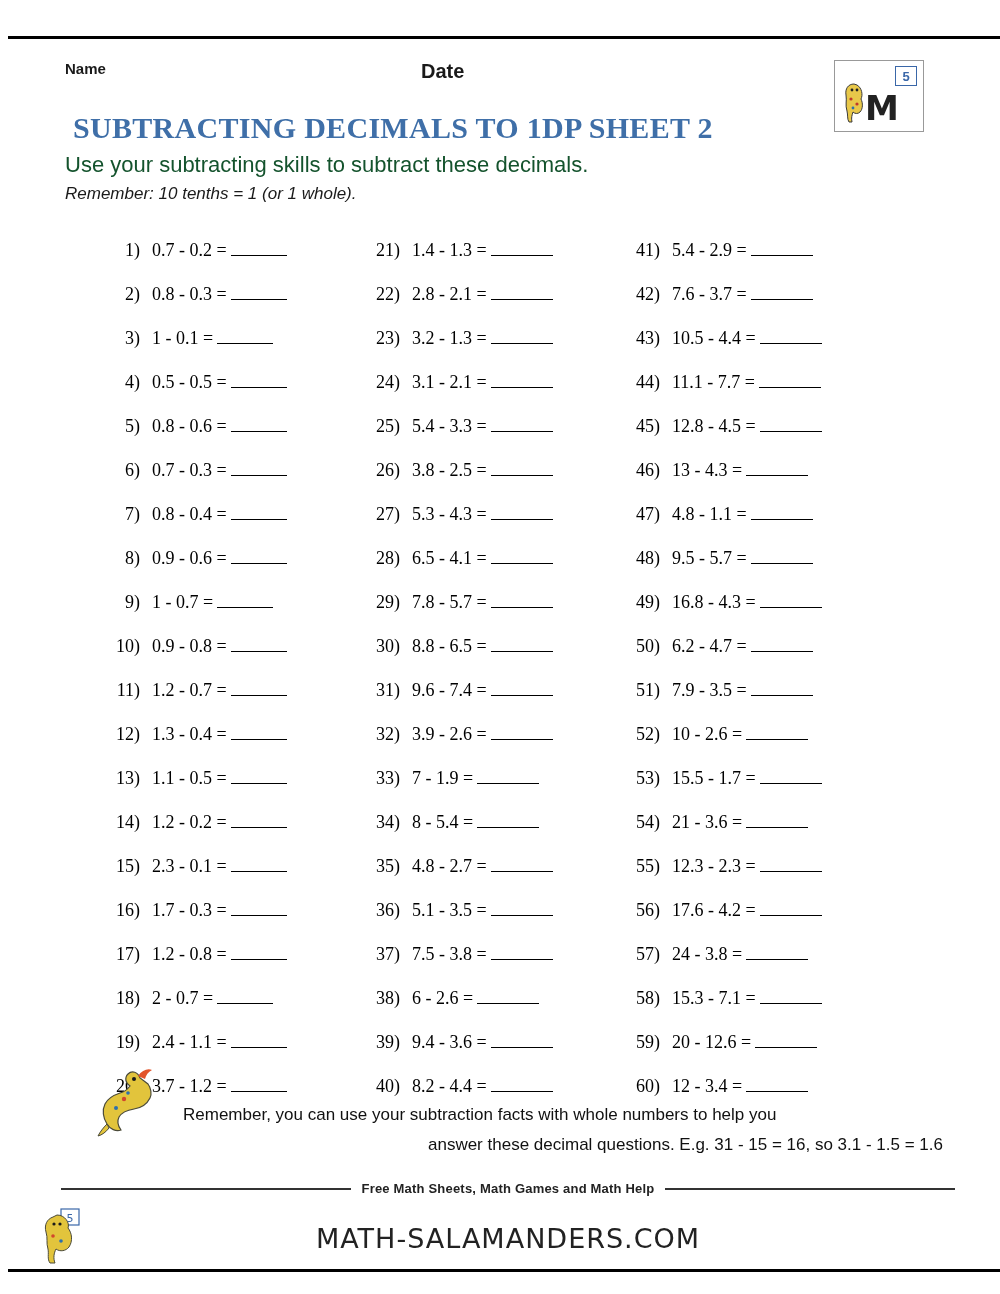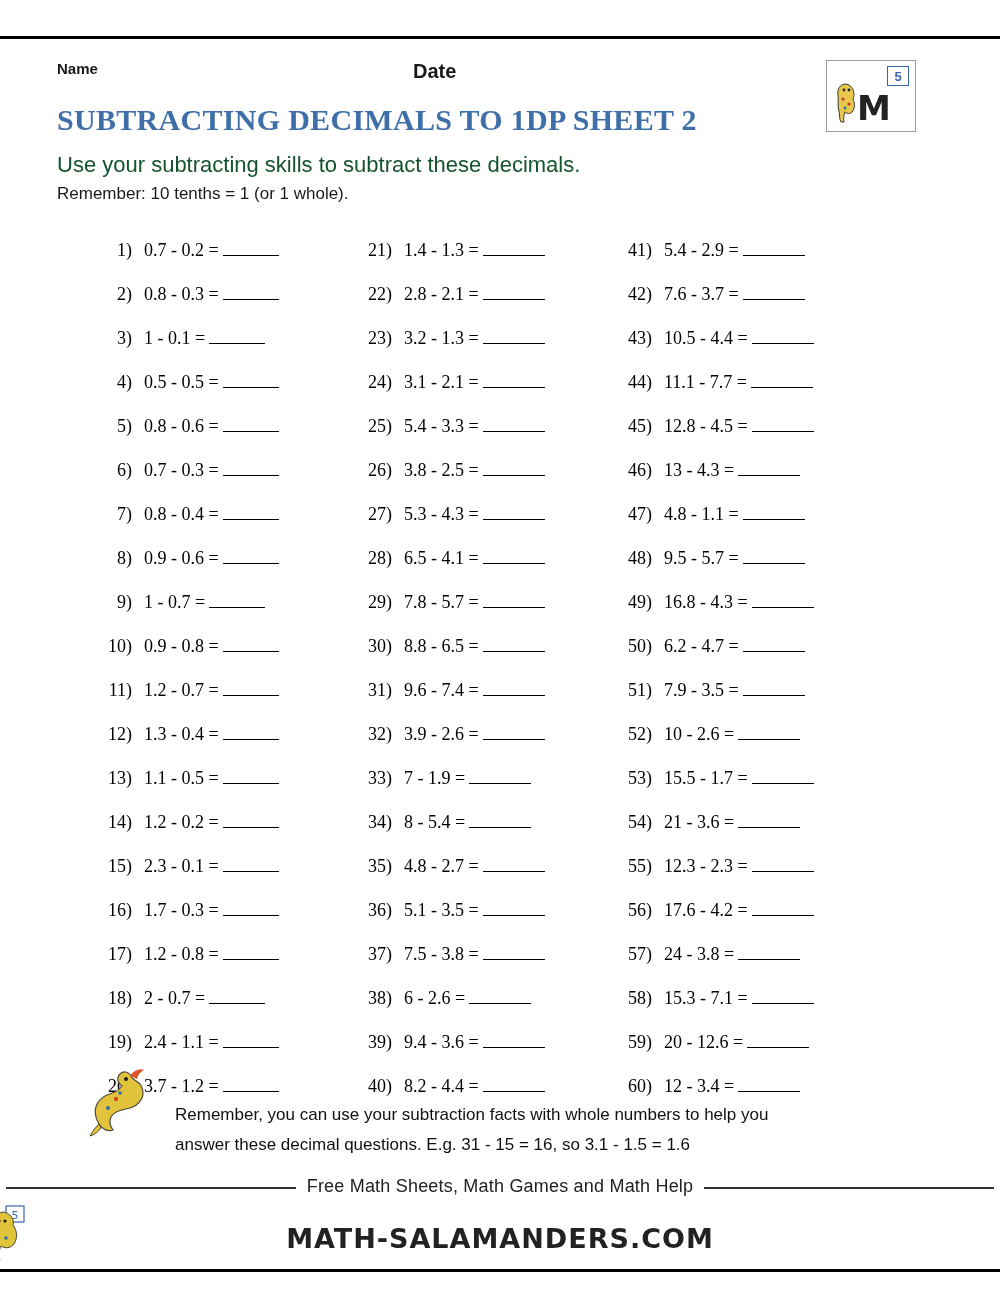--- a/index.html
+++ b/index.html
@@ -27,21 +27,21 @@
     position: absolute;
     bottom: 22px;
     left: 0;
     width: 1000px;
     height: 3px;
     background: #000000;
   }
   .page {
     position: absolute;
     top: 0;
-    left: 0;
+    left: 8px;
     width: 952px;
     height: 1294px;
   }
   .name-label {
     position: absolute;
     left: 57px;
     top: 60px;
     font-size: 15px;
     font-weight: bold;
     color: #1a1a1a;
@@ -92,39 +92,40 @@
     position: absolute;
     left: 6px;
     bottom: 6px;
     width: 26px;
     height: 44px;
   }
   h1.title {
     position: absolute;
     left: 57px;
     top: 103px;
-    margin: 0;
+    margin: 8px;
     font-size: 30px;
     font-weight: bold;
     letter-spacing: 0.3px;
     color: #3f6fa8;
     font-family: "Liberation Serif", serif;
   }
   .subtitle {
     position: absolute;
     left: 57px;
     top: 152px;
     font-size: 22px;
     color: #14532d;
   }
   .subtitle2 {
     position: absolute;
     left: 57px;
     top: 184px;
     font-size: 17px;
+    font-style: italic;
     color: #1a1a1a;
   }
   .questions {
     position: absolute;
     left: 0;
     top: 228px;
     width: 1000px;
   }
   .qcol {
     position: absolute;
@@ -165,48 +166,48 @@
     position: absolute;
     left: 175px;
     top: 1076px;
     width: 760px;
     font-size: 17px;
     line-height: 30px;
     color: #111;
     font-family: "Liberation Sans", sans-serif;
     margin-top: 24px;
   }
-  .remember .line2 { display: block; }
+  .remember .line2 { display: block; text-align: right; }
   .lizard {
     position: absolute;
     left: 86px;
     top: 1066px;
     width: 80px;
     height: 76px;
   }
   .footer {
     position: absolute;
     left: 0;
     bottom: 40px;
     width: 1000px;
     text-align: center;
   }
   .footer .tagline {
-    font-size: 18px;
-    font-weight: normal;
+    font-size: 13px;
+    font-weight: bold;
     color: #222;
     letter-spacing: 0.2px;
     display: inline-block;
     position: relative;
     top: -26px;
     text-align: right;
   }
   .footer .site {
     font-size: 27px;
-    font-weight: bold;
+    font-weight: normal;
     color: #222;
     letter-spacing: 1px;
     font-family: "DejaVu Sans", sans-serif;
   }
   .footer-wrap {
     position: relative;
     display: inline-block;
   }
   .footer-sal {
     position: absolute;

